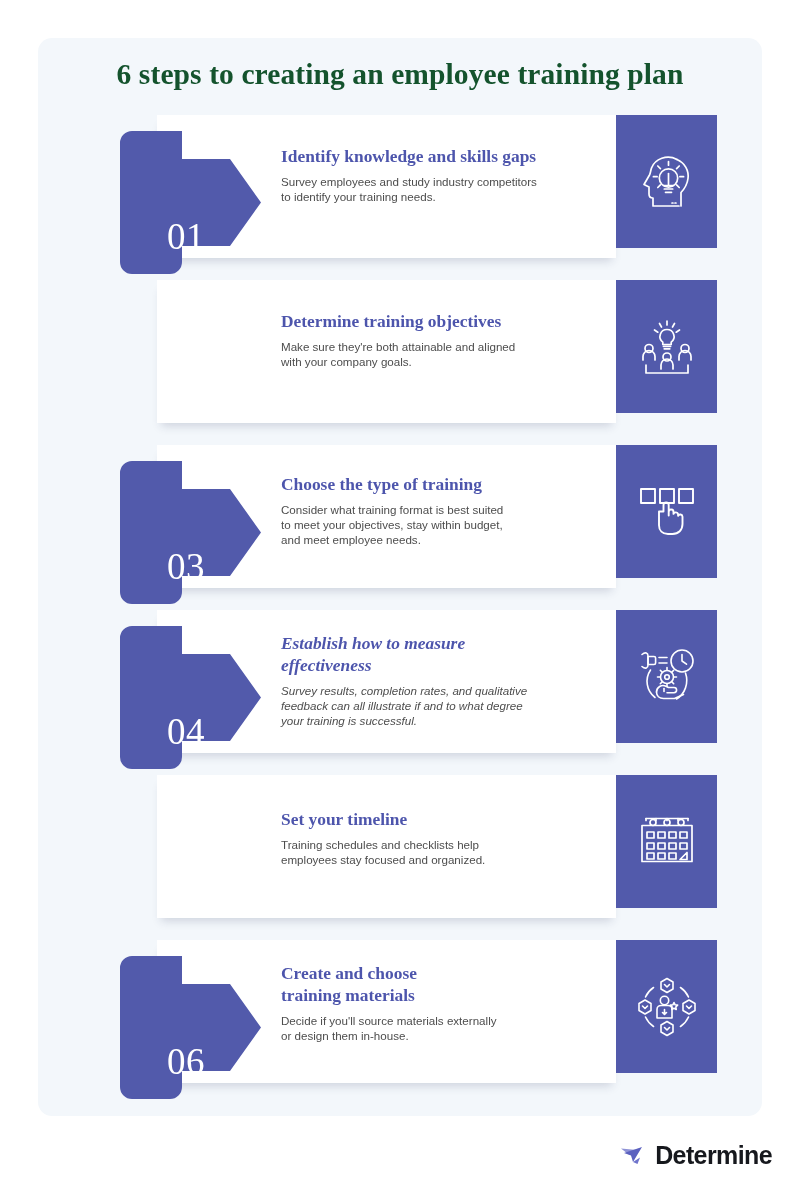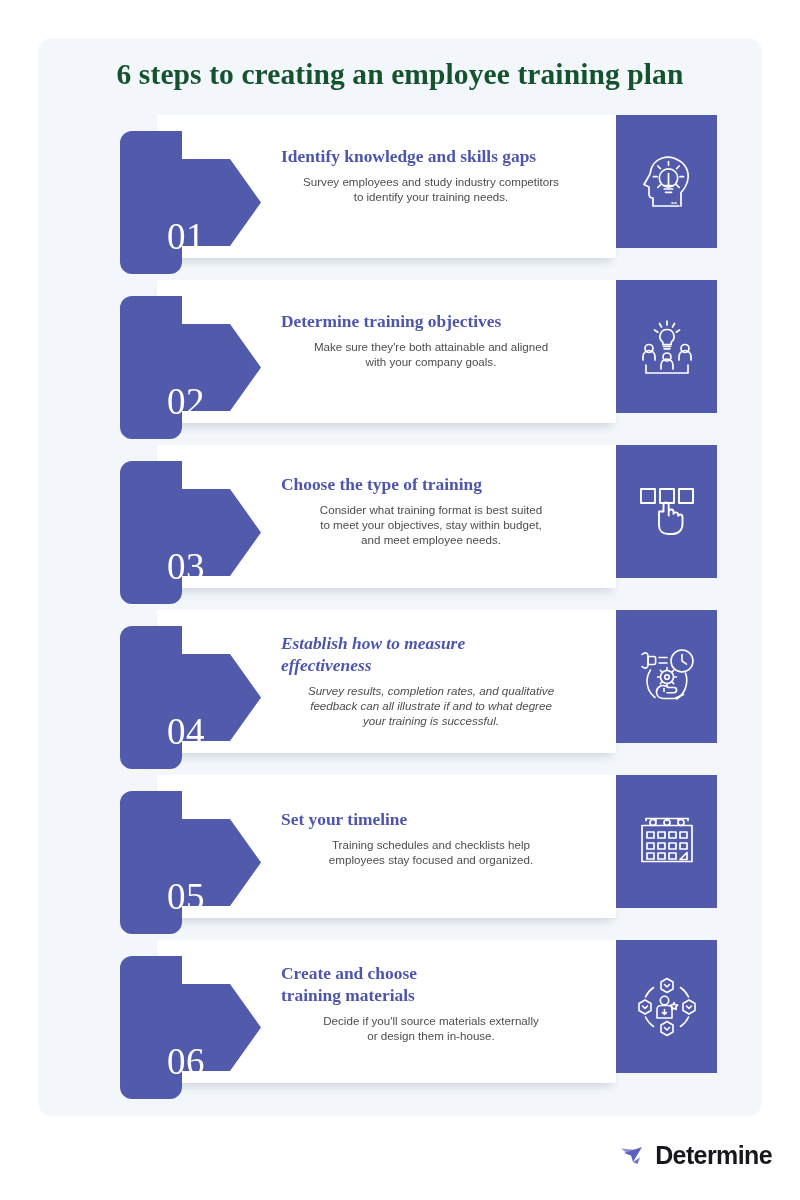--- a/index.html
+++ b/index.html
@@ -110,21 +110,20 @@
     margin: 0 0 7px 0;
     white-space: pre-line;
   }
   .card-desc {
     font-family: "Liberation Sans", sans-serif;
     font-size: 11.6px;
     line-height: 15.2px;
     color: #4d4d4d;
     margin: 0;
     white-space: pre-line;
-    text-align: center;
   }
 
   
   #logo {
     position: absolute;
     right: 28px;
     bottom: 30px;
     display: flex;
     align-items: center;
     gap: 8px;
@@ -170,26 +169,20 @@
         <path d="M30.5 22.5 L30.5 34"></path>
         <path d="M30.5 14.2 L30.5 10.5 M38.6 17.6 L41.2 15 M41.9 25.7 L45.6 25.7 M38.6 33.9 L41.2 36.5 M22.4 17.6 L19.8 15 M19.1 25.7 L15.4 25.7 M22.4 33.9 L19.8 36.5"></path>
         <path d="M34 52 L35 52 M37 52 L38 52"></path>
       </svg>
     </div>
   </div>
 
   <div class="card" style="top:242px;height:143px;">
     <div class="card-body"></div>
 
-    <div class="arrow">
-      <svg viewBox="0 0 141 143" preserveAspectRatio="none" aria-hidden="true">
-        <path d="M12 0 H62 V28 H110 L141 71.5 L110 115 H62 V131 A12 12 0 0 1 50 143 H12 A12 12 0 0 1 0 131 V12 A12 12 0 0 1 12 0 Z" fill="#525aab"></path>
-      </svg>
-      <div class="arrow-num">02</div>
-    </div>
 
     <div class="text-block" style="top:30px;">
       <p class="card-heading">Determine training objectives</p>
       <p class="card-desc">Make sure they're both attainable and aligned
 with your company goals.</p>
     </div>
 
     <div class="icon-tile" style="height:133px;top:0;">
 
       <svg width="60" height="60" viewBox="0 0 60 60" fill="none" stroke="#ffffff" stroke-width="1.7" stroke-linecap="round" stroke-linejoin="round">
@@ -275,26 +268,20 @@
         <path d="M19.5 46 a6.5 6.5 0 0 1 9.5-5.7 l2.5 1.2 h5.5 a2.6 2.6 0 0 1 0 5.2 h-7"></path>
         <path d="M19.5 46 c0 4 3 6.5 7 6.5 h11 l9-4"></path>
         <path d="M27 42.5 v3"></path>
       </svg>
     </div>
   </div>
 
   <div class="card" style="top:737px;height:143px;">
     <div class="card-body"></div>
 
-    <div class="arrow">
-      <svg viewBox="0 0 141 143" preserveAspectRatio="none" aria-hidden="true">
-        <path d="M12 0 H62 V28 H110 L141 71.5 L110 115 H62 V131 A12 12 0 0 1 50 143 H12 A12 12 0 0 1 0 131 V12 A12 12 0 0 1 12 0 Z" fill="#525aab"></path>
-      </svg>
-      <div class="arrow-num">05</div>
-    </div>
 
     <div class="text-block" style="top:33px;">
       <p class="card-heading">Set your timeline</p>
       <p class="card-desc">Training schedules and checklists help
 employees stay focused and organized.</p>
     </div>
 
     <div class="icon-tile" style="height:133px;top:0;">
 
       <svg width="58" height="58" viewBox="0 0 58 58" fill="none" stroke="#ffffff" stroke-width="1.7" stroke-linecap="round" stroke-linejoin="round">

